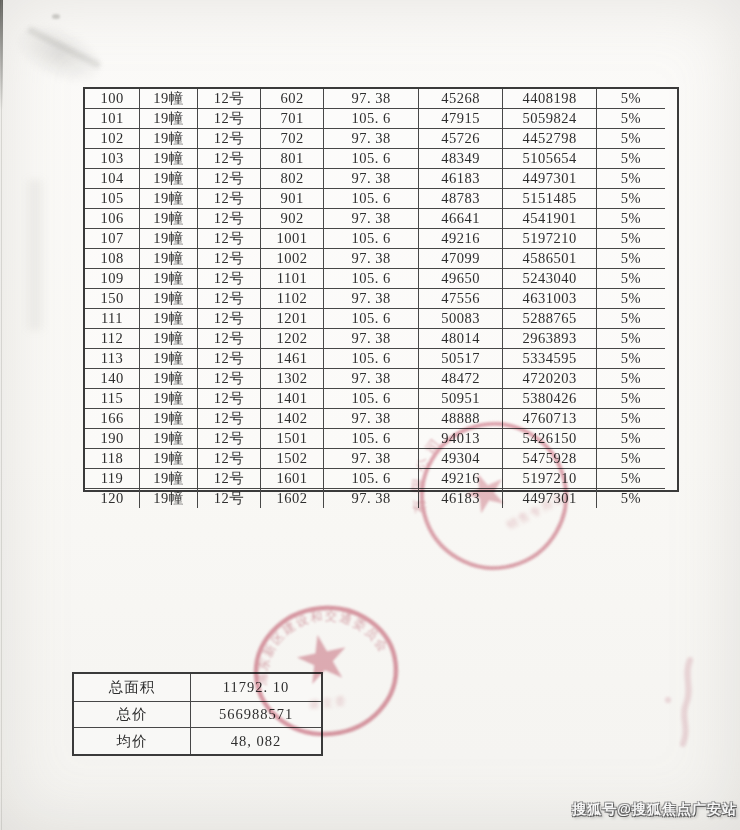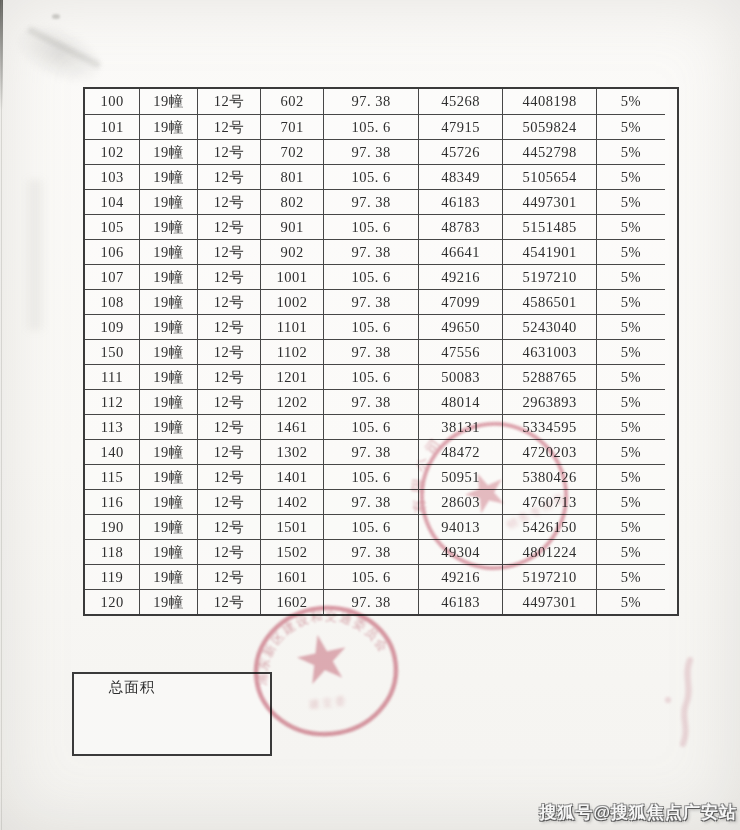--- a/index.html
+++ b/index.html
@@ -21,57 +21,57 @@
     transform:rotate(24deg);filter:blur(2px);}
   .smudge2{position:absolute;left:24px;top:44px;width:80px;height:7px;
     background:rgba(120,120,114,0.18);transform:rotate(27deg);filter:blur(2px);}
   .smudge3{position:absolute;left:52px;top:14px;width:8px;height:5px;
     background:rgba(105,105,100,0.30);border-radius:50%;filter:blur(1px);}
   .smudge4{position:absolute;left:28px;top:180px;width:14px;height:150px;
     background:rgba(150,148,140,0.10);filter:blur(4px);}
 
   
   .price-table{
-    position:absolute;left:83px;top:87px;width:596px;height:529px;
+    position:absolute;left:83px;top:87px;width:596px;height:405px;
     display:grid;grid-template-rows:repeat(21,1fr);
     border:2px solid #3a3a3a;box-sizing:border-box;
     background:rgba(255,255,255,0.35);
   }
   .trow{display:grid;grid-template-columns:54px 58px 63px 63px 95px 84px 94px 69px;}
   .trow:not(:first-child) .tcell{border-top:1.4px solid #474747;}
   .tcell{
     border-left:1.4px solid #474747;
     display:flex;align-items:center;justify-content:center;
     font-size:14.5px;color:#2e2e2e;letter-spacing:0.5px;
     overflow:hidden;white-space:nowrap;
   }
   .tcell:first-child{border-left:none;}
 
   
   .summary-table{
-    position:absolute;left:72px;top:672px;width:200px;height:84px;
+    position:absolute;left:72px;top:672px;width:251px;height:84px;
     display:grid;grid-template-rows:repeat(3,1fr);
     border:2px solid #3a3a3a;box-sizing:border-box;
     background:rgba(255,255,255,0.35);
   }
   .srow{display:grid;grid-template-columns:116px 131px;}
   .srow:not(:first-child) .scell{border-top:1.5px solid #474747;}
   .scell{display:flex;align-items:center;justify-content:center;
     font-size:14.5px;color:#2e2e2e;letter-spacing:1px;white-space:nowrap;}
   .svalue{border-left:1.5px solid #474747;}
 
   
   .stamp-layer{position:absolute;left:0;top:0;width:740px;height:830px;
     mix-blend-mode:multiply;pointer-events:none;}
 
   
   .watermark{
     position:absolute;right:3px;top:801px;
     font-family:"Liberation Sans","DejaVu Sans",sans-serif;
-    font-size:17px;font-weight:bold;letter-spacing:1px;
+    font-size:14px;font-weight:bold;letter-spacing:1px;
     color:#f7f7f7;
     text-shadow:1px 1px 0 #5a5a5a,-1px -1px 0 #9a9a9a,
                 -1px 1px 0 #6a6a6a,1px -1px 0 #8a8a8a,
                 2px 2px 3px rgba(60,60,60,0.35);
   }
 </style>
 </head>
 <body>
 
 <div class="page">
@@ -213,21 +213,21 @@
         <div class="tcell c5">48014</div>
         <div class="tcell c6">2963893</div>
         <div class="tcell c7">5%</div>
       </div>
       <div class="trow">
         <div class="tcell c0">113</div>
         <div class="tcell c1">19幢</div>
         <div class="tcell c2">12号</div>
         <div class="tcell c3">1461</div>
         <div class="tcell c4">105. 6</div>
-        <div class="tcell c5">38131</div>
+        <div class="tcell c5">50517</div>
         <div class="tcell c6">5334595</div>
         <div class="tcell c7">5%</div>
       </div>
       <div class="trow">
         <div class="tcell c0">140</div>
         <div class="tcell c1">19幢</div>
         <div class="tcell c2">12号</div>
         <div class="tcell c3">1302</div>
         <div class="tcell c4">97. 38</div>
         <div class="tcell c5">48472</div>
@@ -238,47 +238,47 @@
         <div class="tcell c0">115</div>
         <div class="tcell c1">19幢</div>
         <div class="tcell c2">12号</div>
         <div class="tcell c3">1401</div>
         <div class="tcell c4">105. 6</div>
         <div class="tcell c5">50951</div>
         <div class="tcell c6">5380426</div>
         <div class="tcell c7">5%</div>
       </div>
       <div class="trow">
-        <div class="tcell c0">116</div>
+        <div class="tcell c0">166</div>
         <div class="tcell c1">19幢</div>
         <div class="tcell c2">12号</div>
         <div class="tcell c3">1402</div>
         <div class="tcell c4">97. 38</div>
-        <div class="tcell c5">28603</div>
+        <div class="tcell c5">48888</div>
         <div class="tcell c6">4760713</div>
         <div class="tcell c7">5%</div>
       </div>
       <div class="trow">
         <div class="tcell c0">190</div>
         <div class="tcell c1">19幢</div>
         <div class="tcell c2">12号</div>
         <div class="tcell c3">1501</div>
         <div class="tcell c4">105. 6</div>
         <div class="tcell c5">94013</div>
         <div class="tcell c6">5426150</div>
         <div class="tcell c7">5%</div>
       </div>
       <div class="trow">
         <div class="tcell c0">118</div>
         <div class="tcell c1">19幢</div>
         <div class="tcell c2">12号</div>
         <div class="tcell c3">1502</div>
         <div class="tcell c4">97. 38</div>
         <div class="tcell c5">49304</div>
-        <div class="tcell c6">4801224</div>
+        <div class="tcell c6">5475928</div>
         <div class="tcell c7">5%</div>
       </div>
       <div class="trow">
         <div class="tcell c0">119</div>
         <div class="tcell c1">19幢</div>
         <div class="tcell c2">12号</div>
         <div class="tcell c3">1601</div>
         <div class="tcell c4">105. 6</div>
         <div class="tcell c5">49216</div>
         <div class="tcell c6">5197210</div>
@@ -292,20 +292,29 @@
         <div class="tcell c4">97. 38</div>
         <div class="tcell c5">46183</div>
         <div class="tcell c6">4497301</div>
         <div class="tcell c7">5%</div>
       </div>
     </div>
 
   <div class="summary-table">
     <div class="srow">
       <div class="scell slabel">总面积</div>
+      <div class="scell svalue">11792. 10</div>
+    </div>
+    <div class="srow">
+      <div class="scell slabel">总价</div>
+      <div class="scell svalue">566988571</div>
+    </div>
+    <div class="srow">
+      <div class="scell slabel">均价</div>
+      <div class="scell svalue">48, 082</div>
     </div>
   </div>
 
   <svg class="stamp-layer" width="740" height="830" viewBox="0 0 740 830">
     <defs>
       <filter id="blur1" x="-20%" y="-20%" width="140%" height="140%">
         <feGaussianBlur stdDeviation="0.9"></feGaussianBlur>
       </filter>
       <filter id="blur2" x="-30%" y="-30%" width="160%" height="160%">
         <feGaussianBlur stdDeviation="1.8"></feGaussianBlur>

